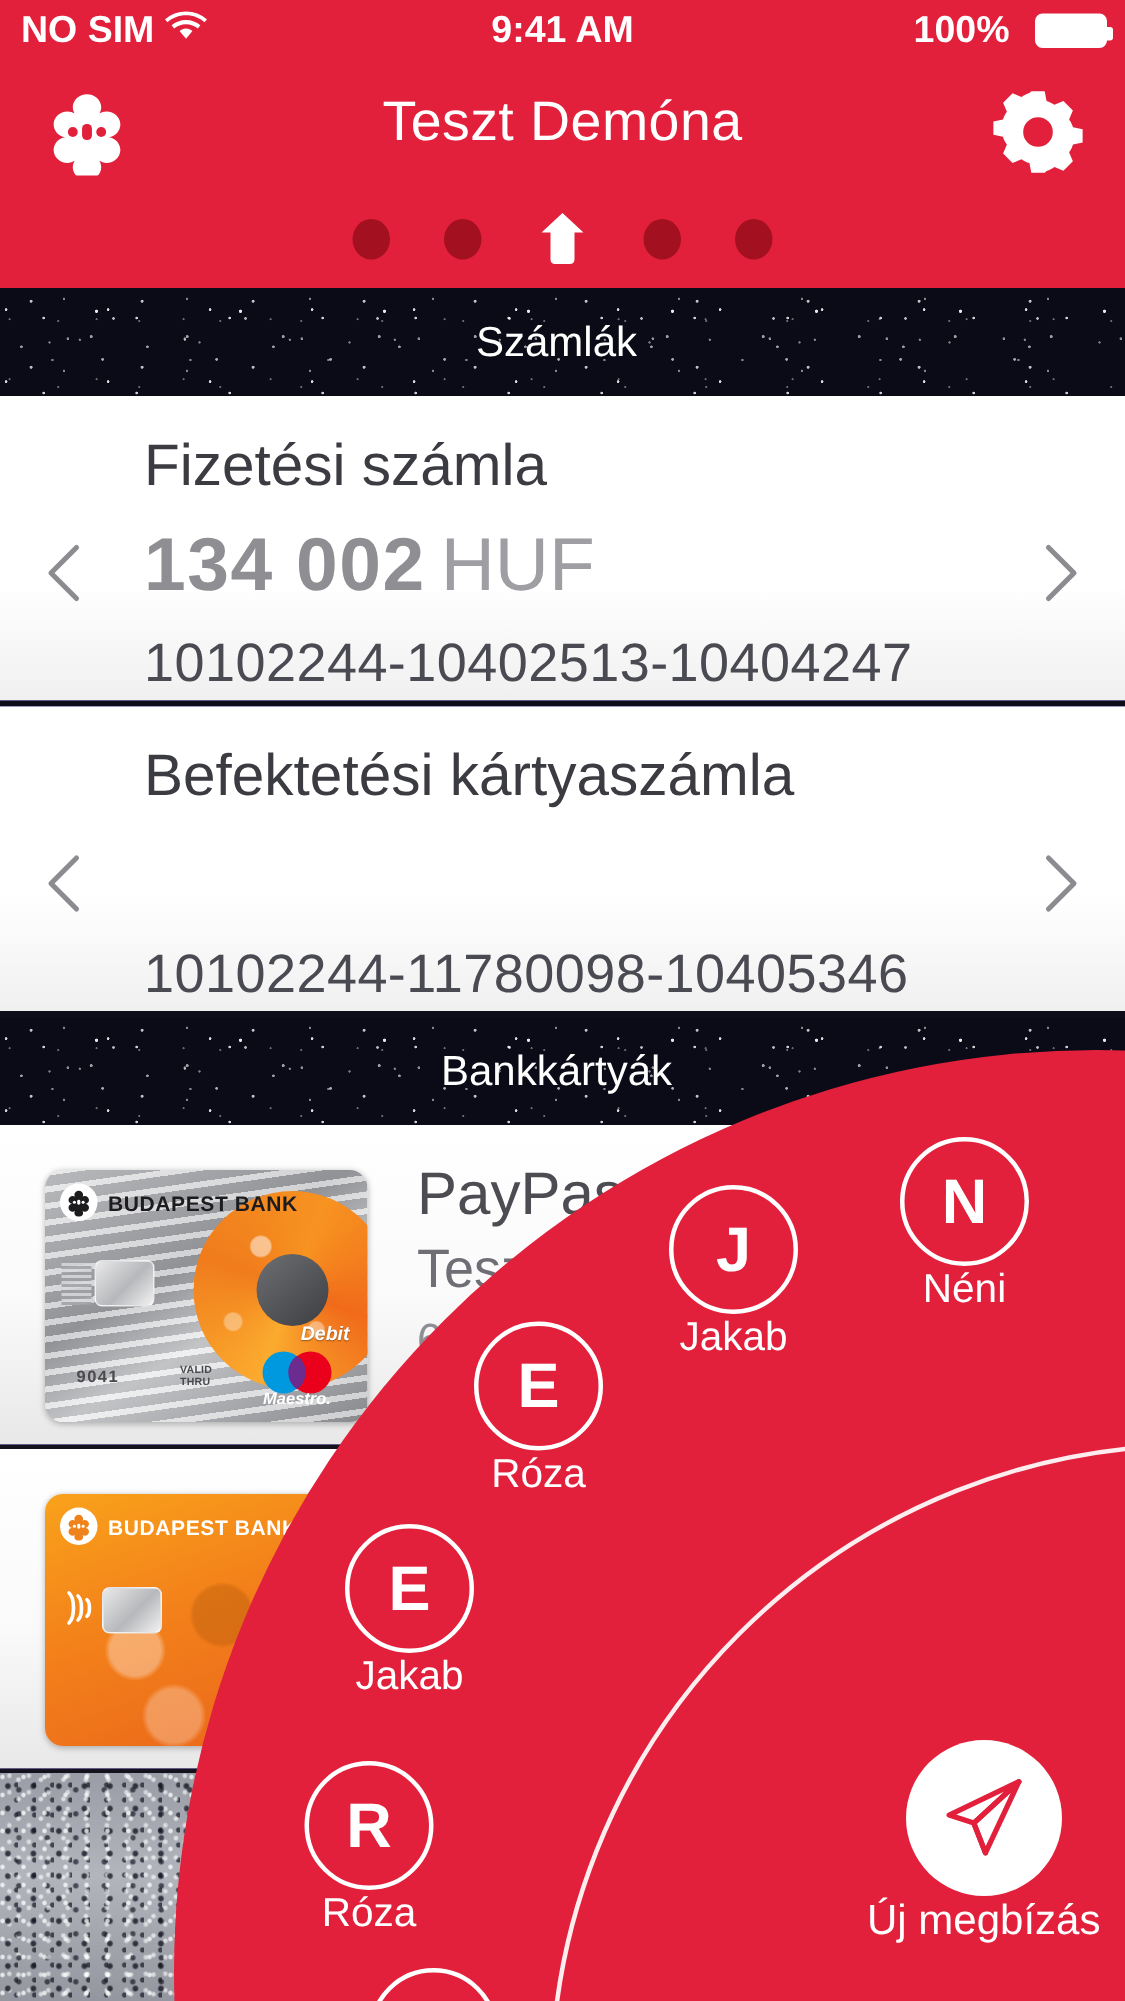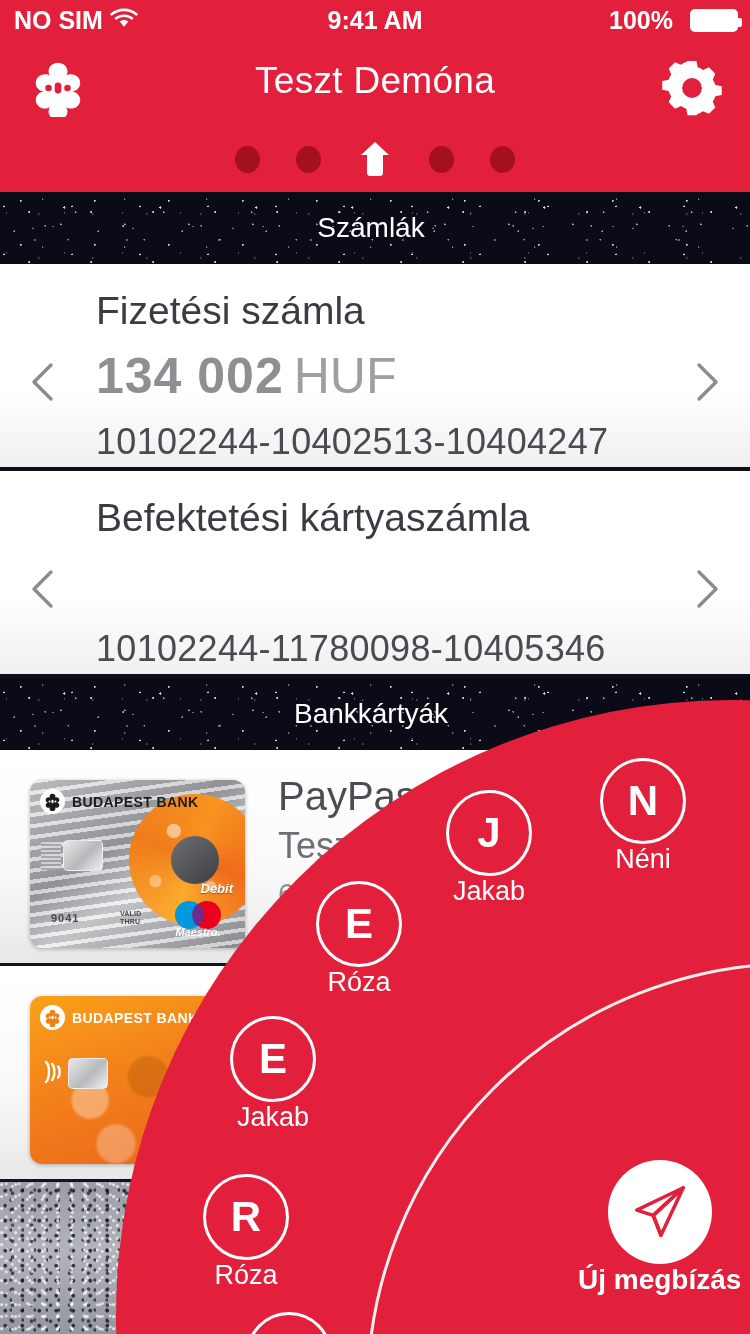--- a/index.html
+++ b/index.html
@@ -243,21 +243,21 @@
   }
   .fab {
     position:absolute; left:578px; top:1160px; pointer-events:auto;
     text-align:center; cursor:pointer;
   }
   .fab-circle {
     width:104px; height:104px; border-radius:50%; background:#fff;
     display:flex; align-items:center; justify-content:center; margin:0 auto;
   }
   .fab-label {
-    margin-top:8px; color:#fff; font-size:28px; font-weight:bold; white-space:nowrap;
+    margin-top:8px; color:#fff; font-size:28px; font-weight:normal; white-space:nowrap;
   }
 </style>
 </head>
 <body>
 
 <div id="screen">
 
   <div class="statusbar">
     <div class="sb-left">
       <span>NO SIM</span>

